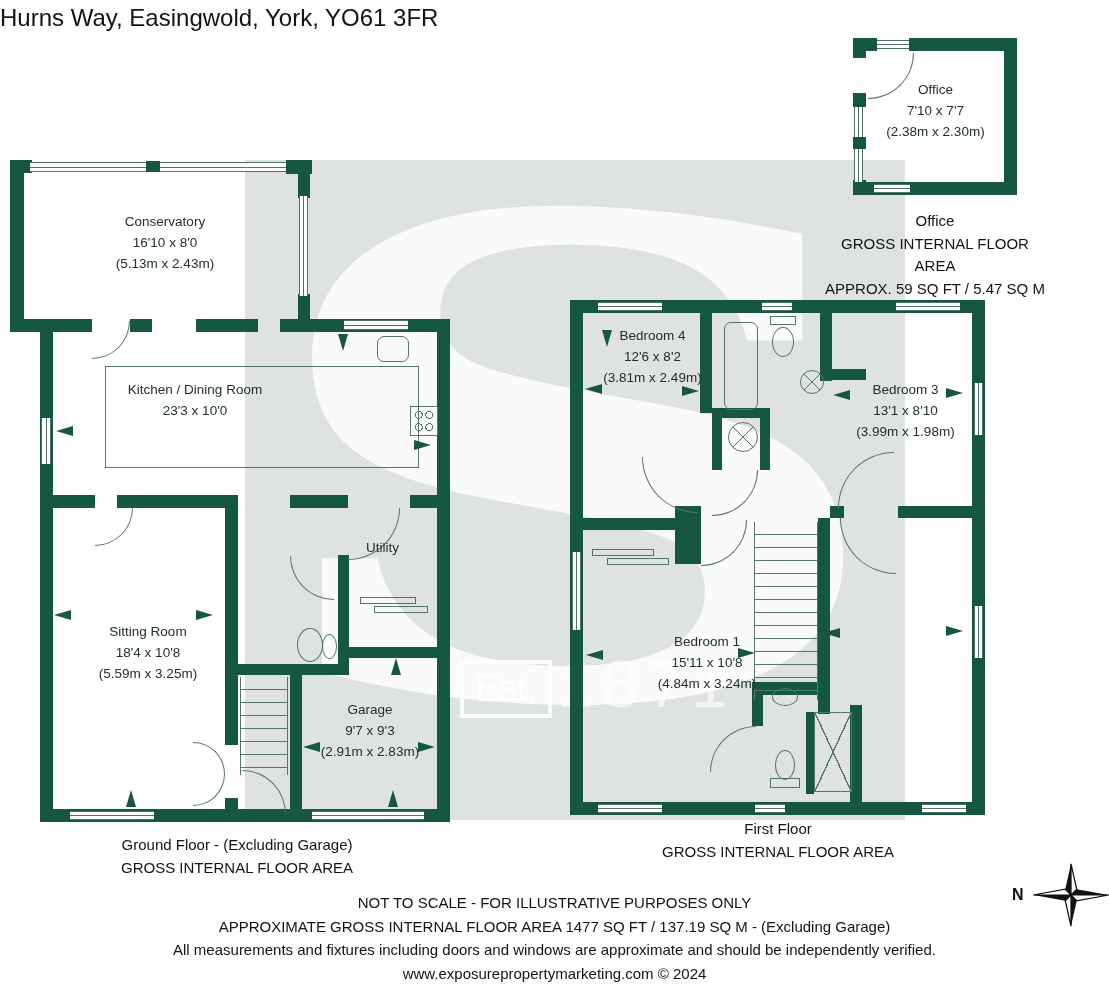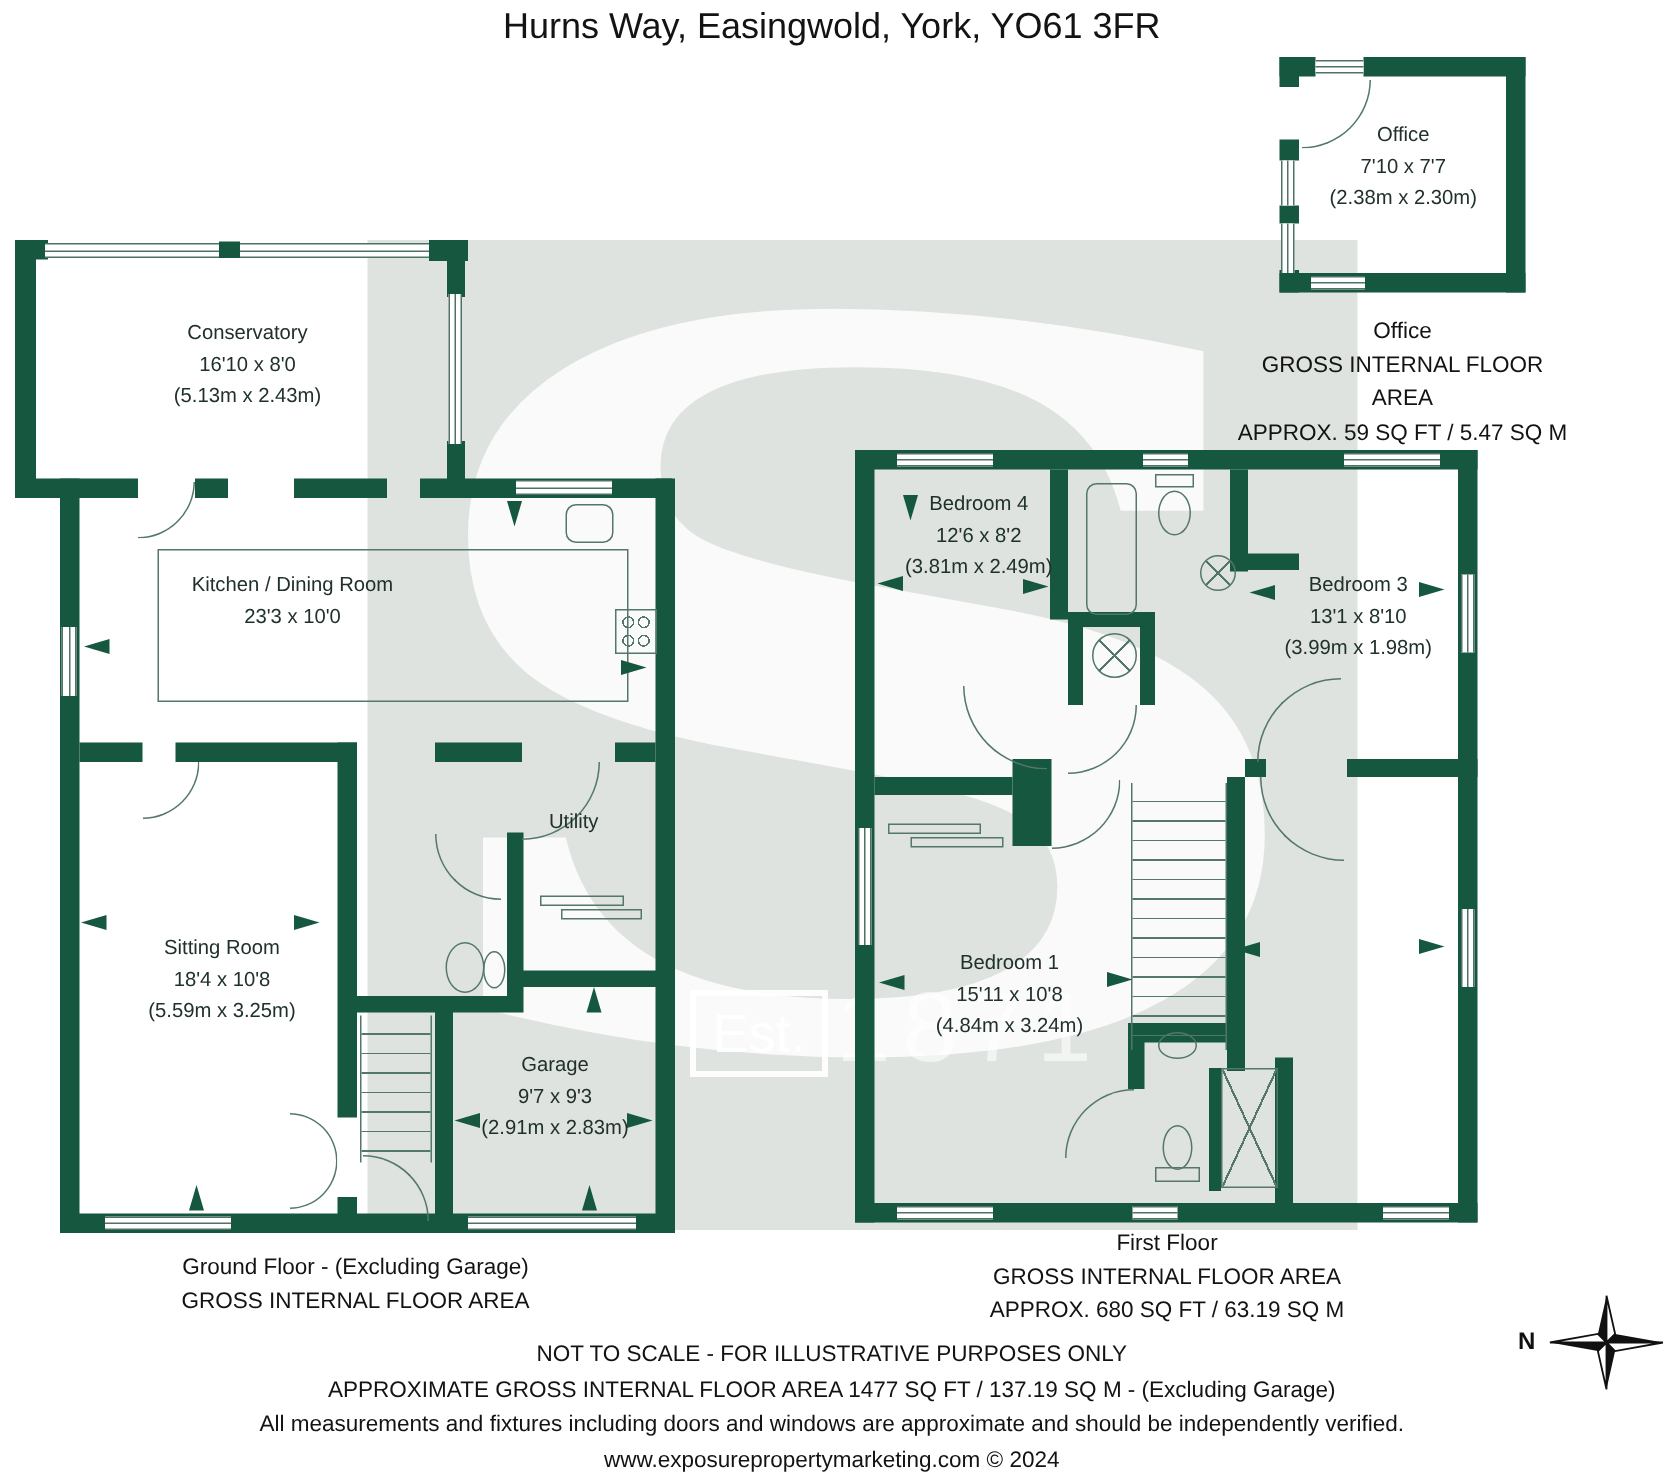--- a/index.html
+++ b/index.html
@@ -1,18 +1,18 @@
 <!DOCTYPE html>
 <html><head>
 <meta charset="utf-8">
 <style>
   html,body{margin:0;padding:0;background:#fff;}
   .canvas{position:relative;width:1109px;height:984px;background:#fff;overflow:hidden;
           font-family:"Liberation Sans",sans-serif;color:#131313;}
-  .title{position:absolute;left:0;top:4px;width:100%;text-align:center;font-size:24px;
+  .title{position:absolute;left:0;top:4px;width:100%;font-size:24px;
          color:#131313;z-index:4;}
   
   .wm{position:absolute;left:245px;top:160px;width:660px;height:660px;background:#dee3df;z-index:0;}
   .wm-s{position:absolute;left:50%;top:50%;transform:translate(-50%,-54%) scaleX(1.35);
         font-family:"DejaVu Serif",serif;font-weight:bold;font-size:660px;line-height:1;
         color:rgba(255,255,255,0.82);}
   .wm-est{position:absolute;left:215px;top:500px;width:84px;height:50px;border:4px solid rgba(255,255,255,0.9);
         display:flex;align-items:center;justify-content:center;font-size:36px;color:rgba(255,255,255,0.9);}
   .wm-year{position:absolute;left:312px;top:486px;font-size:66px;letter-spacing:8px;color:rgba(255,255,255,0.6);}
   
@@ -243,34 +243,33 @@
   <div class="rl" style="left:575px;top:326px;width:155px">
     <span>Bedroom 4</span>
     <span>12'6 x 8'2</span>
     <span>(3.81m x 2.49m)</span>
   </div>
   <div class="rl" style="left:828px;top:380px;width:155px">
     <span>Bedroom 3</span>
     <span>13'1 x 8'10</span>
     <span>(3.99m x 1.98m)</span>
   </div>
-  <div class="rl" style="left:594px;top:632px;width:158px">
+  <div class="rl" style="left:628px;top:632px;width:158px">
     <span>Bedroom 1</span>
     <span>15'11 x 10'8</span>
     <span>(4.84m x 3.24m)</span>
   </div>
 
   <div class="cap" style="left:57px;top:834px;width:360px">
     <span>Ground Floor - (Excluding Garage)</span>
     <span>GROSS INTERNAL FLOOR AREA</span>
   </div>
   <div class="cap" style="left:598px;top:818px;width:360px">
     <span>First Floor</span>
     <span>GROSS INTERNAL FLOOR AREA</span>
-    <span>APPROX. 680 SQ FT / 63.19 SQ M</span>
   </div>
   <div class="cap" style="left:820px;top:210px;width:230px">
     <span>Office</span>
     <span>GROSS INTERNAL FLOOR AREA</span>
     <span>APPROX. 59 SQ FT / 5.47 SQ M</span>
   </div>
 
   <div class="foot">
     <div>NOT TO SCALE - FOR ILLUSTRATIVE PURPOSES ONLY</div>
     <div>APPROXIMATE GROSS INTERNAL FLOOR AREA 1477 SQ FT / 137.19 SQ M - (Excluding Garage)</div>

